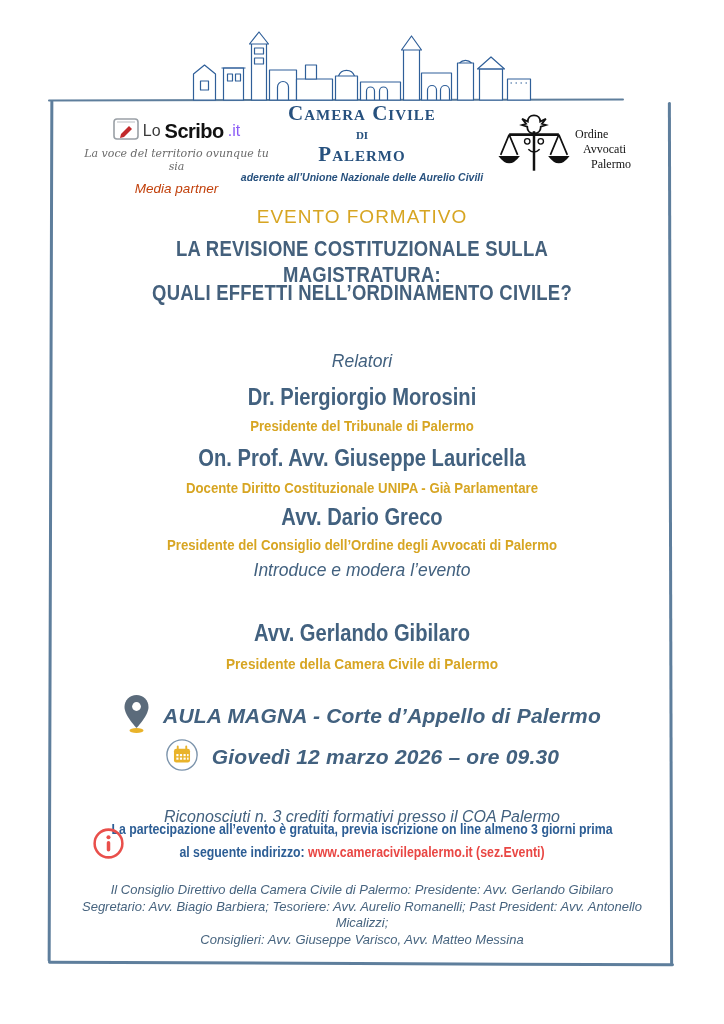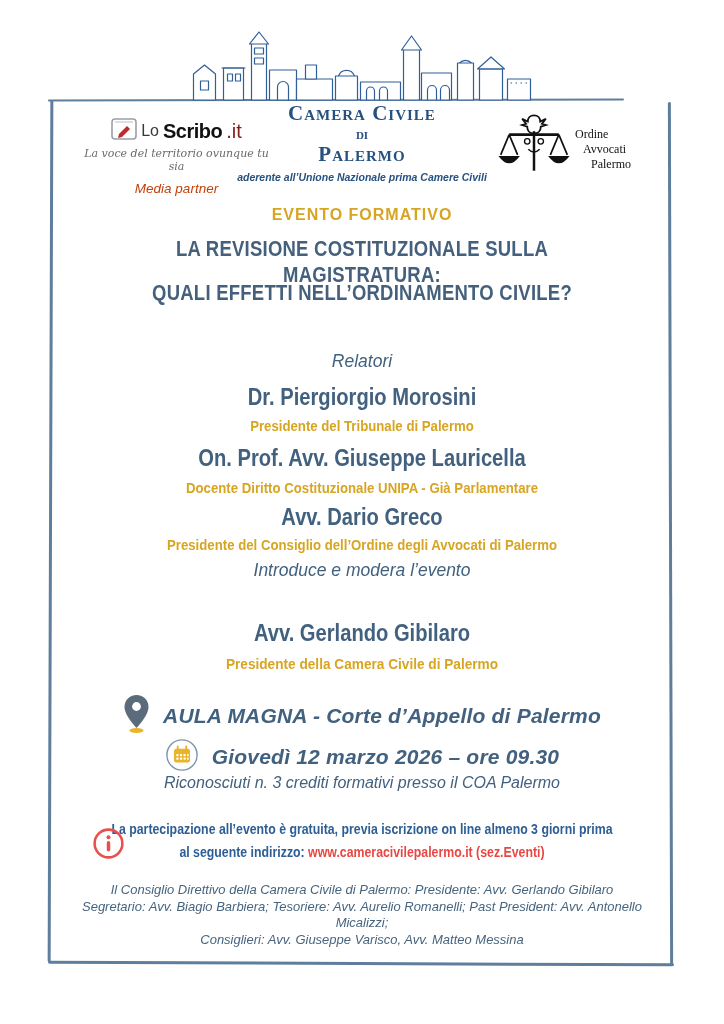--- a/index.html
+++ b/index.html
@@ -13,53 +13,53 @@
   .frame-left{left:49px;top:100px;width:3px;height:862px;transform:rotate(0.18deg);}
   .frame-right{left:669px;top:102px;width:3px;height:864px;transform:rotate(-0.15deg);}
   .frame-bottom{left:48px;top:962px;width:626px;height:3px;transform:rotate(0.25deg);}
   
   .skyline{position:absolute;left:50%;top:28px;transform:translateX(-50%);z-index:2;}
   
   .loscribo{position:absolute;left:84px;top:118px;width:185px;text-align:center;z-index:3;}
   .loscribo .mark{display:flex;align-items:center;justify-content:center;gap:4px;}
   .loscribo .lo{font-size:16px;color:#3a3a3a;font-weight:500;}
   .loscribo .scribo{font-size:20px;color:#111;font-weight:bold;letter-spacing:-0.5px;}
-  .loscribo .it{font-size:20px;color:#7f1d1d;}
+  .loscribo .it{font-size:16px;color:#8b5cf6;}
   .loscribo .tagline{font-family:"DejaVu Serif", serif;font-style:italic;font-size:11px;color:#6a6a6a;margin-top:3px;}
   .loscribo .mp{font-size:13.5px;color:#c2410c;margin-top:8px;font-style:italic;}
   .ccp{position:absolute;left:50%;top:102px;transform:translateX(-50%);width:250px;text-align:center;z-index:3;}
   .ccp .l1,.ccp .l3{font-family:"Liberation Serif", serif;font-variant:small-caps;font-weight:bold;color:#27517E;font-size:21px;letter-spacing:1px;line-height:1.1;}
   .ccp .l2{font-family:"Liberation Serif", serif;font-variant:small-caps;font-weight:bold;color:#27517E;font-size:15px;line-height:1.2;}
   .ccp .sub{font-size:10.5px;font-weight:bold;font-style:italic;color:#27517E;margin-top:5px;}
   .oap{position:absolute;left:497px;top:112px;width:176px;display:flex;align-items:center;gap:4px;z-index:3;}
   .oap .txt{font-family:"Liberation Serif", serif;font-size:12px;color:#111;line-height:1.25;}
   .oap .txt div:nth-child(2){padding-left:8px;}
   .oap .txt div:nth-child(3){padding-left:16px;}
   
   .cblock{position:absolute;left:55px;right:55px;text-align:center;color:#42617F;}
   .cond{transform:scaleX(0.84);transform-origin:50% 50%;}
   .cond88{transform:scaleX(0.88);transform-origin:50% 50%;}
-  .kicker{top:206px;font-size:16px;font-weight:bold;color:#D7A522;letter-spacing:1px;}
+  .kicker{top:206px;font-size:19px;font-weight:normal;color:#D7A522;letter-spacing:1px;}
   .title1{top:236px;font-size:22px;font-weight:bold;color:#44607C;letter-spacing:0.3px;}
   .title2{top:280px;font-size:22px;font-weight:bold;color:#44607C;letter-spacing:0.3px;}
   .italic-h{font-style:italic;font-size:17.5px;font-weight:500;color:#42617F;}
   .relatori{top:351px;}
   .sp-name{font-size:24px;font-weight:bold;color:#42617F;}
   .sp-role{font-size:15px;font-weight:bold;color:#D7A522;}
   .n1{top:383px;} .r1{top:417px;}
   .n2{top:444px;} .r2{top:479px;}
   .n3{top:503px;} .r3{top:536px;}
   .introduce{top:560px;}
   .modname{top:619px;}
   .modrole{top:655px;font-size:15.5px;}
   .rowline{position:absolute;left:55px;right:55px;display:flex;align-items:center;justify-content:center;gap:13px;color:#42617F;}
   .loc-row{top:694px;}
   .date-row{top:738px;}
   .big-it{font-size:21px;font-weight:bold;font-style:italic;color:#42617F;letter-spacing:0.2px;}
-  .credits{top:774px;font-style:italic;font-size:16px;font-weight:500;}
+  .credits{top:808px;font-style:italic;font-size:16px;font-weight:500;}
   .notice-text{top:818px;font-size:14px;font-weight:bold;color:#2D5E95;line-height:23px;}
   .notice-text .red{color:#E94744;}
   .info-badge{position:absolute;left:92px;top:827px;z-index:3;}
   .footer{top:882px;font-style:italic;font-size:13px;color:#47647F;line-height:16.5px;}
 </style>
 </head>
 <body>
 
 <div class="frame-line frame-top"></div>
 <div class="frame-line frame-left"></div>
@@ -115,21 +115,21 @@
       <span class="it">.it</span>
   </div>
   <div class="tagline">La voce del territorio ovunque tu sia</div>
   <div class="mp">Media partner</div>
 </div>
 
 <div class="ccp">
   <div class="l1">Camera Civile</div>
   <div class="l2">di</div>
   <div class="l1 l3">Palermo</div>
-  <div class="sub">aderente all’Unione Nazionale prima Camere Civili</div>
+  <div class="sub">aderente all’Unione Nazionale delle Aurelio Civili</div>
 </div>
 
 <div class="oap">
   <span>
     <svg width="74" height="70" viewBox="0 0 64 62">
       <path d="M32 3 c-3.5 0 -5.5 2.5 -5.5 5.5 l-5 -2.5 3.5 4.5 -3.5 1 4.5 1.5 c0 3.5 2.5 6 6 6 s6 -2.5 6 -6 l4.5 -1.5 -3.5 -1 3.5 -4.5 -5 2.5 C37.5 5.5 35.5 3 32 3 z" fill="#fff" stroke="#111" stroke-width="1.6"></path>
       <path d="M32 17 V52" stroke="#111" stroke-width="2.2" fill="none"></path>
       <path d="M10 20 H54" stroke="#111" stroke-width="2.4" fill="none"></path>
       <path d="M10 20 L2.5 38 M10 20 L17.5 38" stroke="#111" stroke-width="1.5" fill="none"></path>
       <path d="M0.5 39 q9.5 13 19 0 z" fill="#111"></path>

